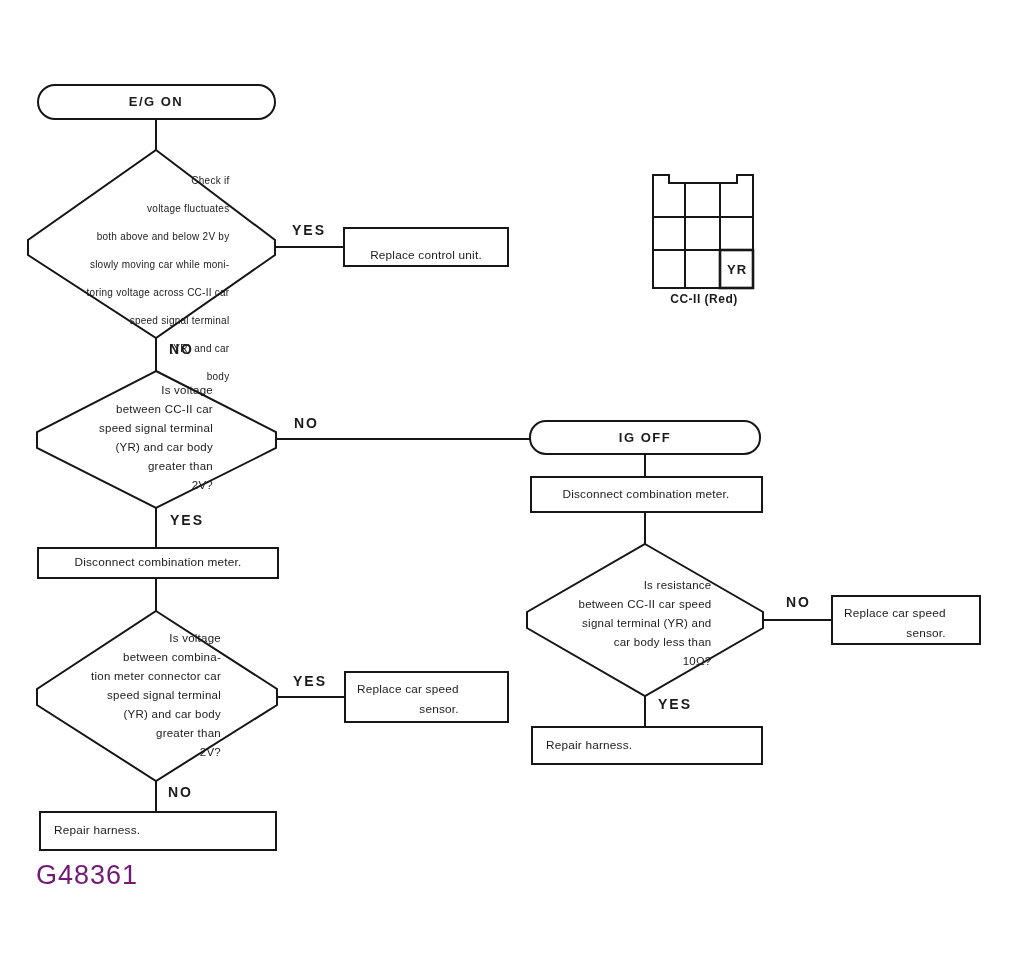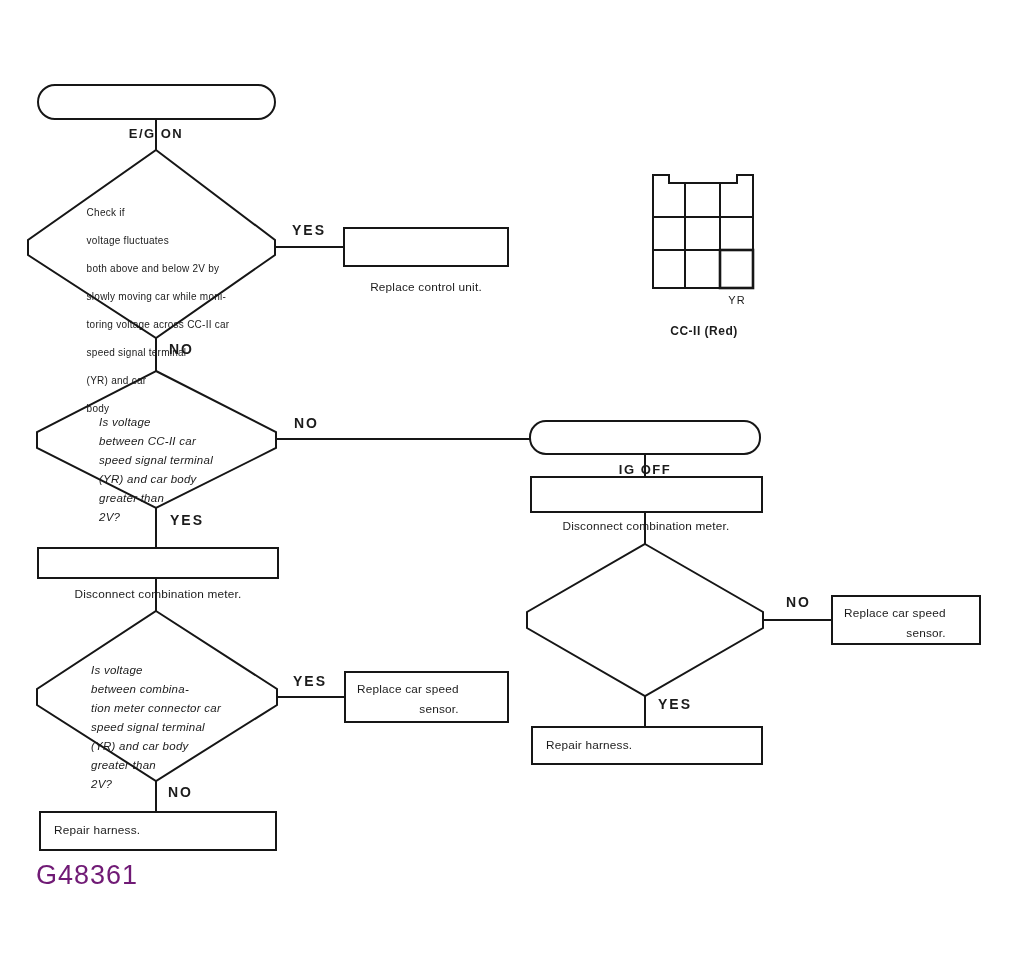--- a/index.html
+++ b/index.html
@@ -2,29 +2,29 @@
 <html><head>
 <meta charset="utf-8">
 <style>
   html,body{margin:0;padding:0;background:#fff;}
   .canvas{
     position:relative;width:1018px;height:961px;background:#ffffff;
     font-family:"Liberation Sans",sans-serif;color:#1b1b1b;overflow:hidden;
   }
   .layer{position:absolute;left:0;top:0;}
   .txt{position:absolute;white-space:pre-line;}
-  .c{transform:translateX(-50%);text-align:left;margin-top:32px;}
-  .nt{font-size:11.5px;line-height:19px;letter-spacing:.25px;font-style:italic;}
+  .c{transform:translateX(-50%);text-align:right;}
+  .nt{font-size:11.5px;line-height:19px;letter-spacing:.25px;}
   .nt8{font-size:10px;line-height:28px;letter-spacing:.25px;}
   .bt{font-size:11.8px;letter-spacing:.2px;}
   .bt2{font-size:11.8px;line-height:20px;letter-spacing:.2px;text-align:right;}
   .tt{font-size:13px;font-weight:bold;letter-spacing:1.5px;}
   .lbl{position:absolute;font-size:14px;font-weight:bold;letter-spacing:2px;}
   .figid{position:absolute;font-size:27px;letter-spacing:1px;color:#701a75;}
-  .yr{font-size:11px;font-weight:normal;letter-spacing:1px;}
+  .yr{font-size:13px;font-weight:bold;letter-spacing:1px;}
   .cap{font-size:12px;font-weight:bold;letter-spacing:.5px;}
   svg .ln{stroke:#161616;stroke-width:2;fill:none;}
   svg .sh{stroke:#161616;stroke-width:2;fill:#ffffff;}
 </style>
 </head>
 <body>
 
 <div class="canvas">
 
   <svg class="layer" width="1018" height="961" viewBox="0 0 1018 961">
@@ -102,20 +102,25 @@
 2V?</div>
   <div class="lbl" style="left:293px;top:673px;">YES</div>
   <div class="txt bt2" style="left:357px;top:679px;">Replace car speed
 sensor.</div>
   <div class="lbl" style="left:168px;top:784px;">NO</div>
   <div class="txt bt" style="left:54px;top:823px;">Repair harness.</div>
 
   <div class="txt c tt" style="left:645px;top:430px;">IG OFF</div>
   <div class="txt c bt" style="left:646px;top:487px;">Disconnect combination meter.</div>
 
+  <div class="txt c nt" style="left:645px;top:576px;">Is resistance
+between CC-II car speed
+signal terminal (YR) and
+car body less than
+10Ω?</div>
   <div class="lbl" style="left:786px;top:594px;">NO</div>
   <div class="txt bt2" style="left:844px;top:603px;">Replace car speed
 sensor.</div>
   <div class="lbl" style="left:658px;top:696px;">YES</div>
   <div class="txt bt" style="left:546px;top:738px;">Repair harness.</div>
 
   <div class="txt c yr" style="left:737px;top:262px;">YR</div>
   <div class="txt c cap" style="left:704px;top:292px;">CC-II (Red)</div>
 
   <div class="figid" style="left:36px;top:860px;">G48361</div>

